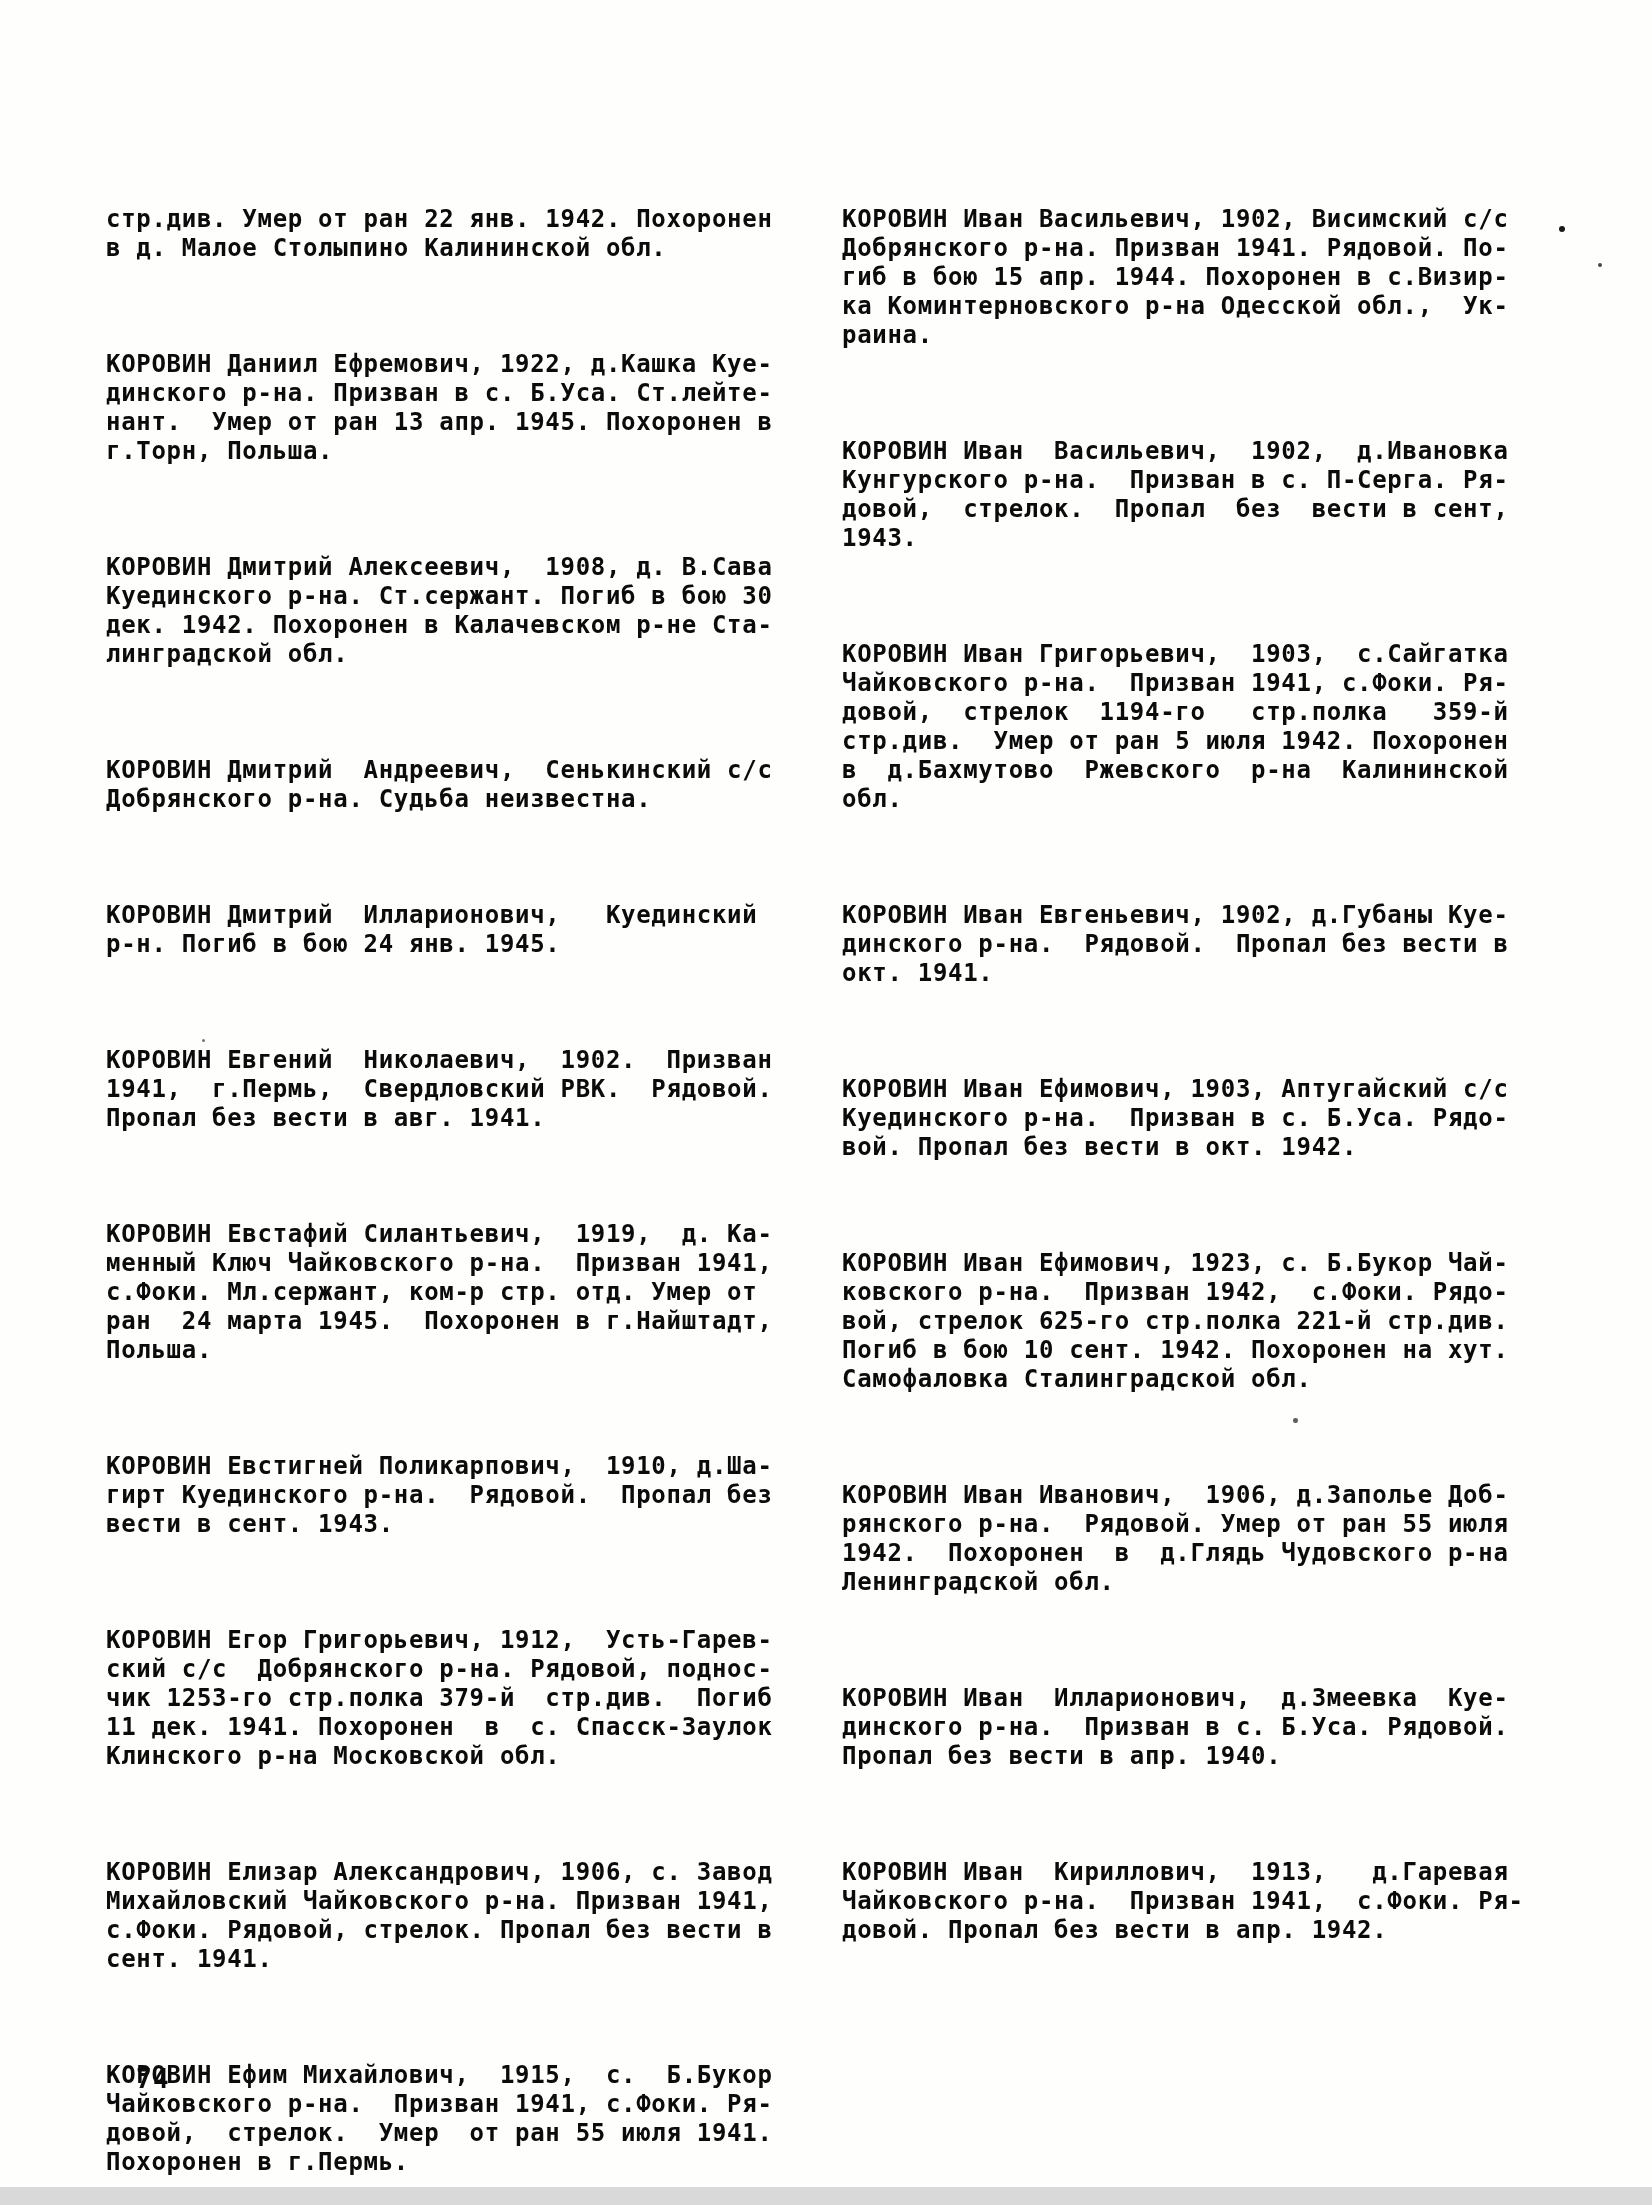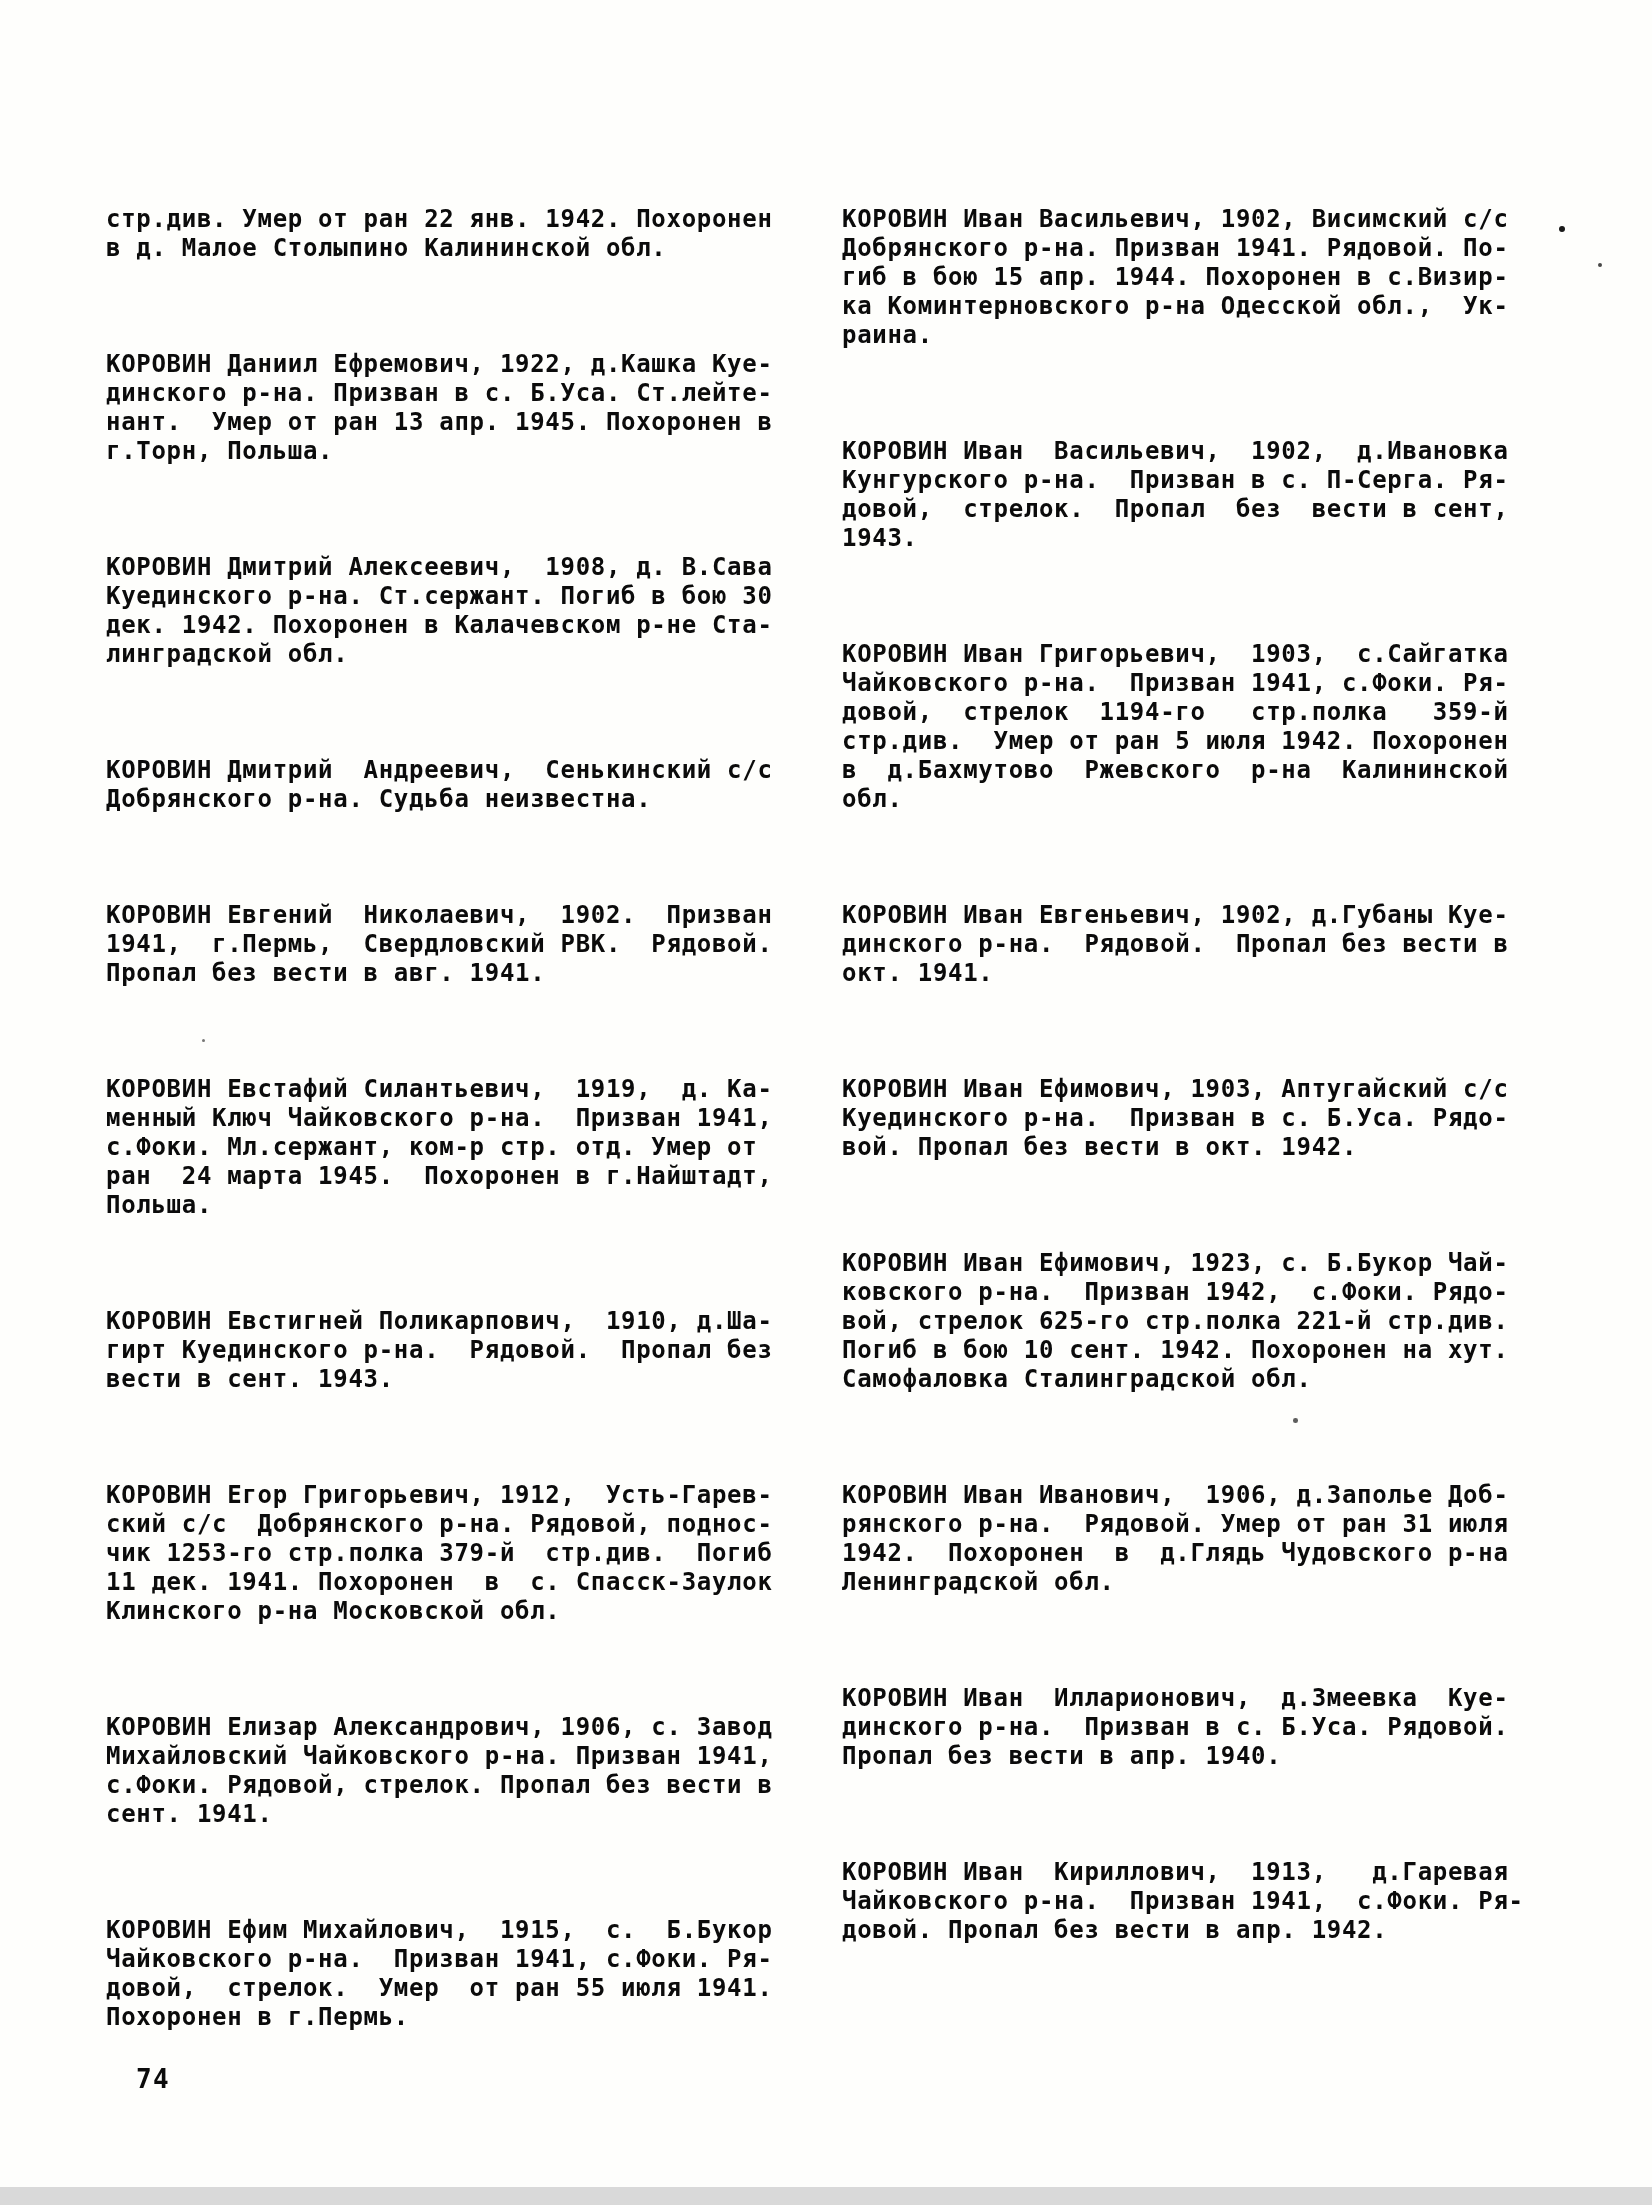--- a/index.html
+++ b/index.html
@@ -63,20 +63,22 @@
     <p class="entry">КОРОВИН Даниил Ефремович, 1922, д.Кашка Куе-
 динского р-на. Призван в с. Б.Уса. Ст.лейте-
 нант.  Умер от ран 13 апр. 1945. Похоронен в
 г.Торн, Польша.</p>
     <p class="entry">КОРОВИН Дмитрий Алексеевич,  1908, д. В.Сава
 Куединского р-на. Ст.сержант. Погиб в бою 30
 дек. 1942. Похоронен в Калачевском р-не Ста-
 линградской обл.</p>
     <p class="entry">КОРОВИН Дмитрий  Андреевич,  Сенькинский с/с
 Добрянского р-на. Судьба неизвестна.</p>
+    <p class="entry">КОРОВИН Дмитрий  Илларионович,   Куединский
+р-н. Погиб в бою 24 янв. 1945.</p>
     <p class="entry">КОРОВИН Евгений  Николаевич,  1902.  Призван
 1941,  г.Пермь,  Свердловский РВК.  Рядовой.
 Пропал без вести в авг. 1941.</p>
     <p class="entry">КОРОВИН Евстафий Силантьевич,  1919,  д. Ка-
 менный Ключ Чайковского р-на.  Призван 1941,
 с.Фоки. Мл.сержант, ком-р стр. отд. Умер от
 ран  24 марта 1945.  Похоронен в г.Найштадт,
 Польша.</p>
     <p class="entry">КОРОВИН Евстигней Поликарпович,  1910, д.Ша-
 гирт Куединского р-на.  Рядовой.  Пропал без
@@ -120,21 +122,21 @@
 окт. 1941.</p>
     <p class="entry">КОРОВИН Иван Ефимович, 1903, Аптугайский с/с
 Куединского р-на.  Призван в с. Б.Уса. Рядо-
 вой. Пропал без вести в окт. 1942.</p>
     <p class="entry">КОРОВИН Иван Ефимович, 1923, с. Б.Букор Чай-
 ковского р-на.  Призван 1942,  с.Фоки. Рядо-
 вой, стрелок 625-го стр.полка 221-й стр.див.
 Погиб в бою 10 сент. 1942. Похоронен на хут.
 Самофаловка Сталинградской обл.</p>
     <p class="entry">КОРОВИН Иван Иванович,  1906, д.Заполье Доб-
-рянского р-на.  Рядовой. Умер от ран 31 июля
+рянского р-на.  Рядовой. Умер от ран 55 июля
 1942.  Похоронен  в  д.Глядь Чудовского р-на
 Ленинградской обл.</p>
     <p class="entry">КОРОВИН Иван  Илларионович,  д.Змеевка  Куе-
 динского р-на.  Призван в с. Б.Уса. Рядовой.
 Пропал без вести в апр. 1940.</p>
     <p class="entry">КОРОВИН Иван  Кириллович,  1913,   д.Гаревая
 Чайковского р-на.  Призван 1941,  с.Фоки. Ря-
 довой. Пропал без вести в апр. 1942.</p>
     
     

